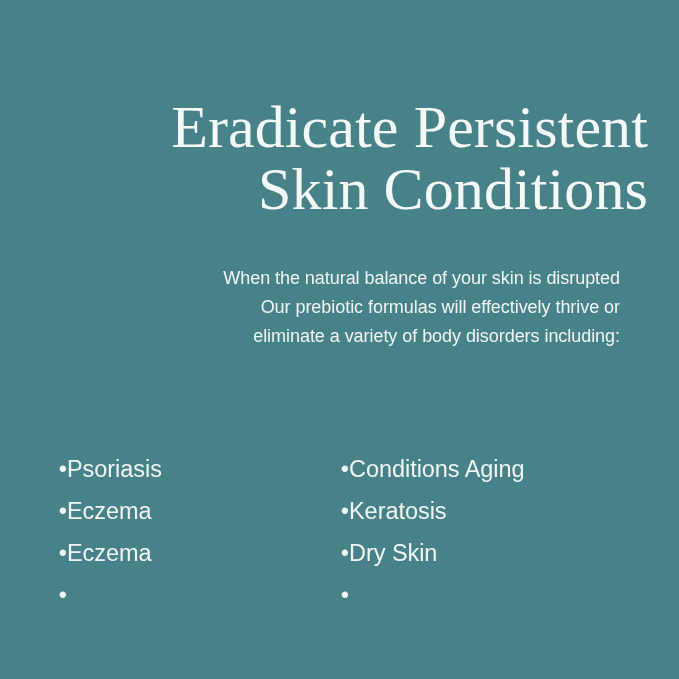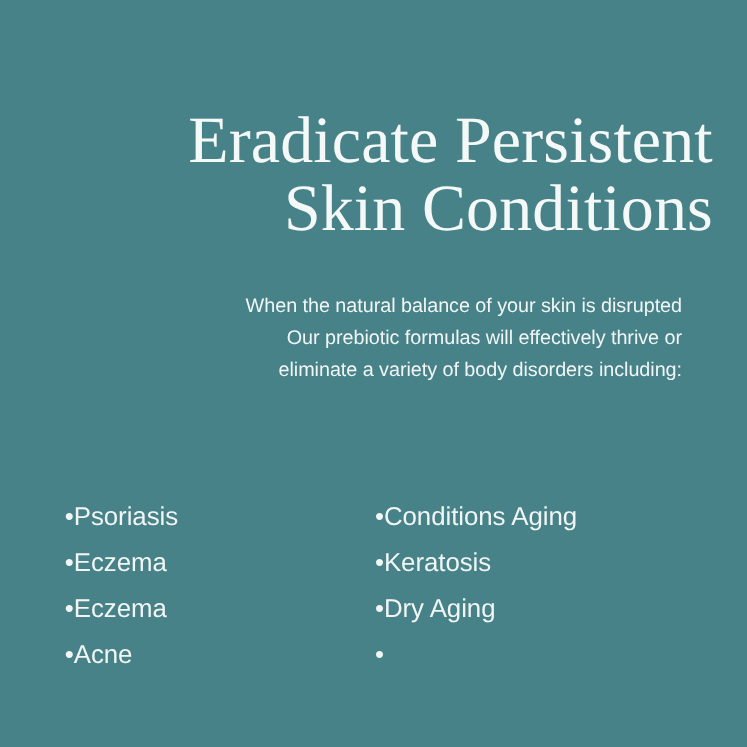--- a/index.html
+++ b/index.html
@@ -130,36 +130,35 @@
       <li class="cond-item" style="color: rgb(241, 246, 245);">
         <span class="cond-bullet" style="color: rgb(241, 246, 245);">•</span>
         <span class="cond-label" style="color: rgb(241, 246, 245);">Eczema</span>
       </li>
       <li class="cond-item" style="color: rgb(241, 246, 245);">
         <span class="cond-bullet" style="color: rgb(241, 246, 245);">•</span>
         <span class="cond-label" style="color: rgb(241, 246, 245);">Eczema</span>
       </li>
       <li class="cond-item" style="color: rgb(241, 246, 245);">
         <span class="cond-bullet" style="color: rgb(241, 246, 245);">•</span>
-        <span class="cond-label" style="color: rgb(241, 246, 245);">Acne</span>
       </li>
     </ul>
 
     <ul class="cond-col col-right">
       <li class="cond-item" style="color: rgb(241, 246, 245);">
         <span class="cond-bullet" style="color: rgb(241, 246, 245);">•</span>
         <span class="cond-label" style="color: rgb(241, 246, 245);">Conditions Aging</span>
       </li>
       <li class="cond-item" style="color: rgb(241, 246, 245);">
         <span class="cond-bullet" style="color: rgb(241, 246, 245);">•</span>
         <span class="cond-label" style="color: rgb(241, 246, 245);">Keratosis</span>
       </li>
       <li class="cond-item" style="color: rgb(241, 246, 245);">
         <span class="cond-bullet" style="color: rgb(241, 246, 245);">•</span>
-        <span class="cond-label" style="color: rgb(241, 246, 245);">Dry Aging</span>
+        <span class="cond-label" style="color: rgb(241, 246, 245);">Dry Skin</span>
       </li>
       <li class="cond-item" style="color: rgb(241, 246, 245);">
         <span class="cond-bullet" style="color: rgb(241, 246, 245);">•</span>
       </li>
     </ul>
 
   </div>
 </div>
 
 </body></html>

